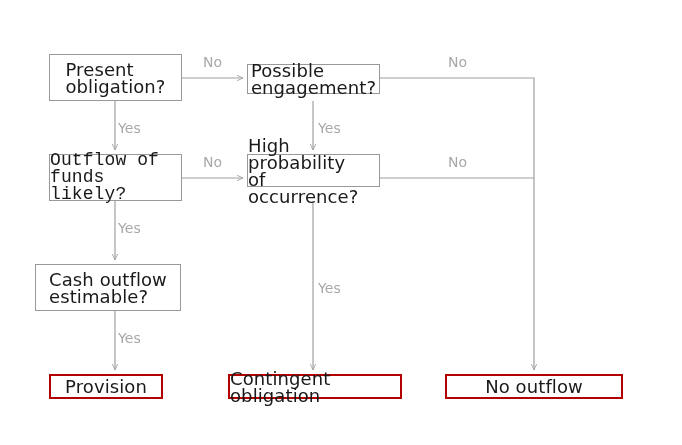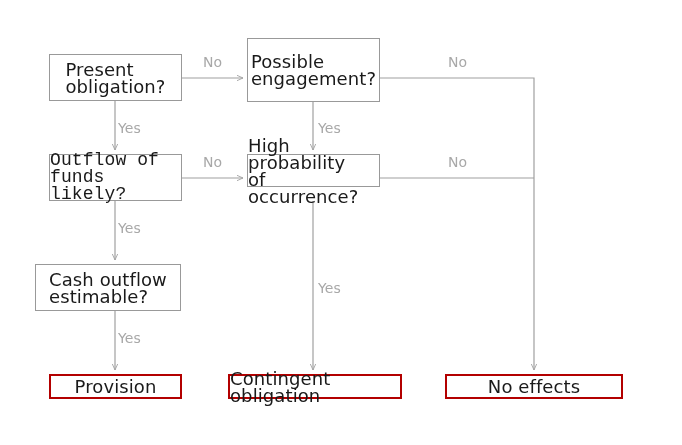--- a/index.html
+++ b/index.html
@@ -93,37 +93,37 @@
      right rail --&gt;
     <polyline points="380,78 534,78 534,370" marker-end="url(#arrow)"></polyline>
 
      joins right rail --&gt;
     <polyline points="380,178 534,178"></polyline>
   </svg>
 
   <div class="node decision" style="left:49px;  top:54px;  width:133px; height:47px;">Present
 obligation?</div>
 
-  <div class="node decision" style="left:247px; top:38px;  width:133px; height:64px;">Possible
+  <div class="node decision" style="left:247px; top:64px;  width:133px; height:30px;">Possible
 engagement?</div>
 
   <div class="node decision" style="left:49px;  top:154px; width:133px; height:47px;font-family:Liberation Mono, monospace;">Outflow of funds
 likely?</div>
 
   <div class="node decision" style="left:247px; top:154px; width:133px; height:33px;">High probability
 of occurrence?</div>
 
   <div class="node decision" style="left:35px;  top:264px; width:146px; height:47px;">Cash outflow
 estimable?</div>
 
-  <div class="node outcome" style="left:49px;  top:374px; width:133px; height:25px;">Provision</div>
+  <div class="node outcome" style="left:49px;  top:374px; width:114px; height:25px;">Provision</div>
 
   <div class="node outcome" style="left:228px; top:374px; width:174px; height:25px;">Contingent obligation</div>
 
-  <div class="node outcome" style="left:445px; top:374px; width:178px; height:25px;">No effects</div>
+  <div class="node outcome" style="left:445px; top:374px; width:178px; height:25px;">No outflow</div>
 
   <div class="edge-label" style="left:203px; top:55px;">No</div>
 
   <div class="edge-label" style="left:448px; top:55px;">No</div>
 
   <div class="edge-label" style="left:118px; top:121px;">Yes</div>
 
   <div class="edge-label" style="left:318px; top:121px;">Yes</div>
 
   <div class="edge-label" style="left:203px; top:155px;">No</div>

